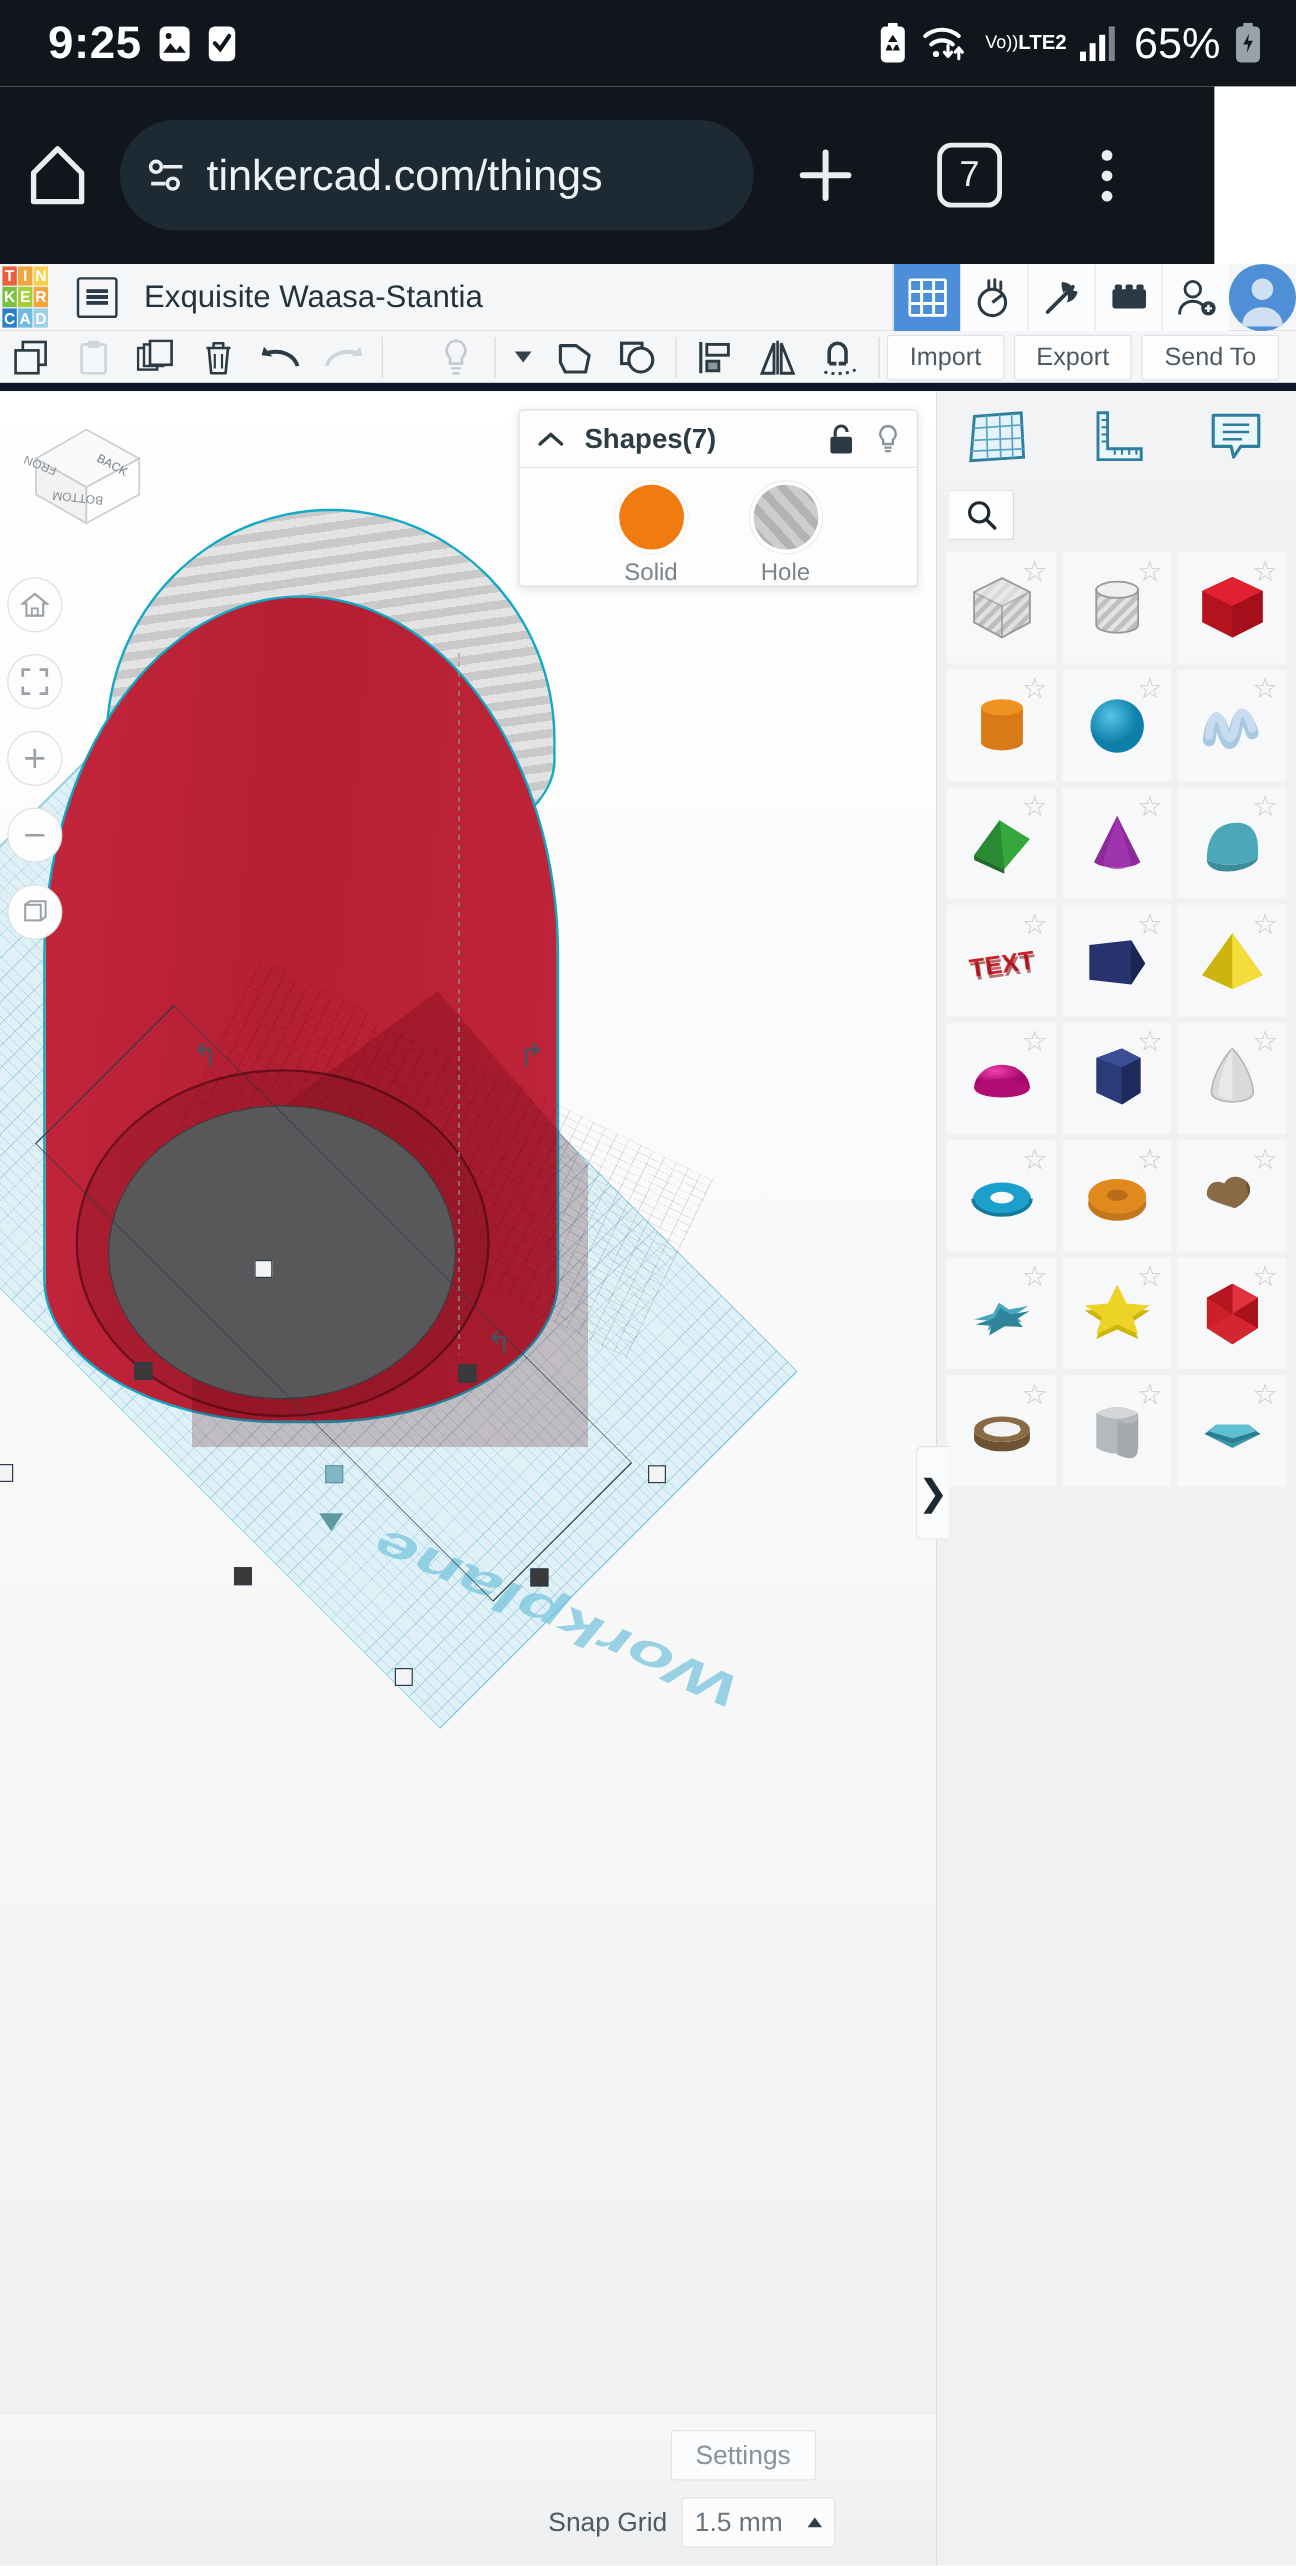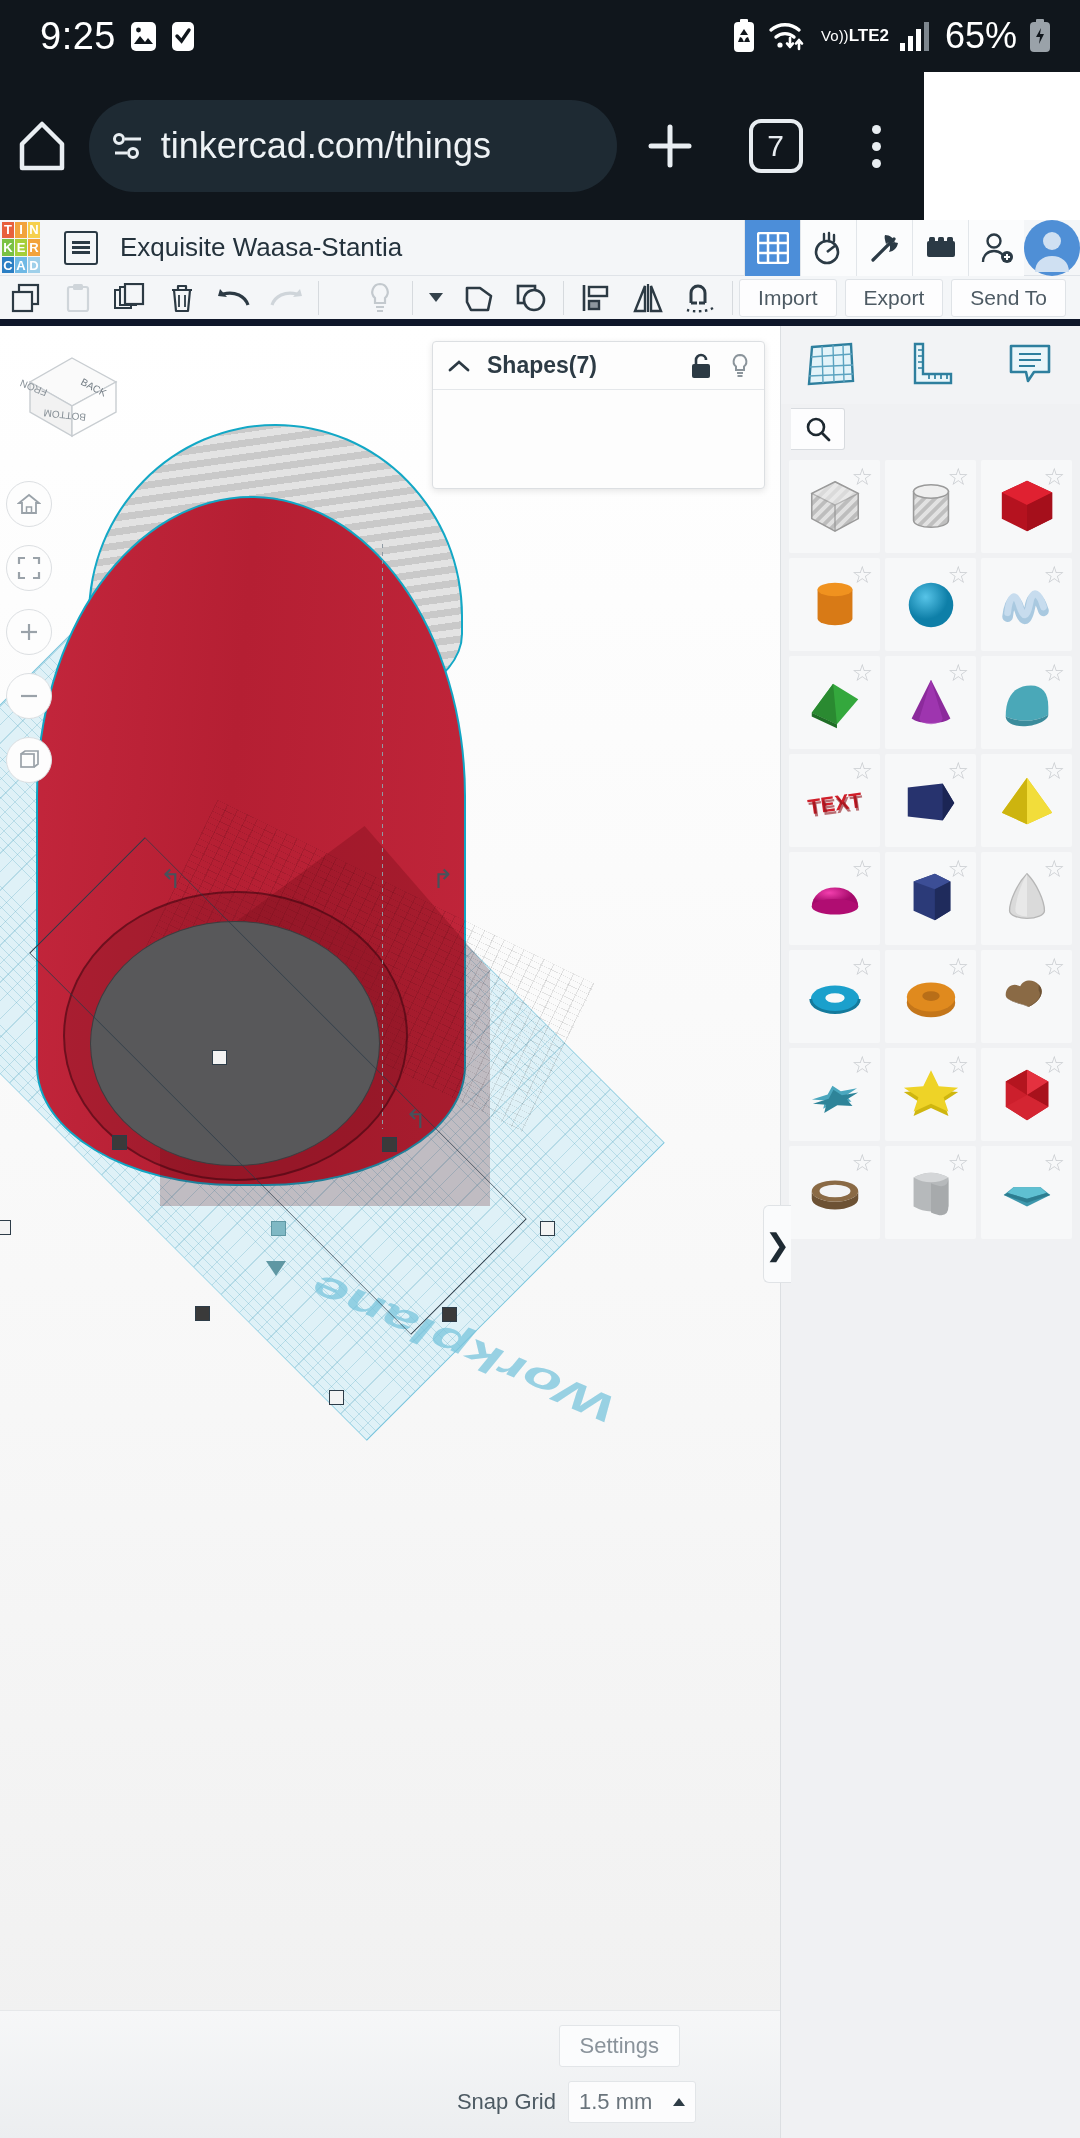--- a/index.html
+++ b/index.html
@@ -11,30 +11,30 @@
   }
   #root { position: relative; width: 1080px; height: 2138px; }
 
   
   .statusbar {
     position: absolute; left: 0; top: 0; width: 1080px; height: 72px;
     background: #10161c; color: #ffffff;
     display: flex; align-items: center;
   }
   .sb-left { display: flex; align-items: center; gap: 14px; margin-left: 40px; }
-  .sb-clock { font-size: 38px; font-weight: 400; letter-spacing: 0.5px; }
+  .sb-clock { font-size: 38px; font-weight: 700; letter-spacing: 0.5px; }
   .sb-right { position: absolute; right: 28px; display: flex; align-items: center; gap: 11px; }
   .sb-pct { font-size: 36px; font-weight: 400; margin-left: 2px; }
   .volte { display: flex; flex-direction: row; align-items: center; line-height: 0.95; }
   .volte i { font-size: 15px; font-style: normal; }
   .volte b { font-size: 17px; font-weight: 700; }
 
   
   .browserbar {
-    position: absolute; left: 0; top: 72px; width: 924px; height: 148px;
+    position: absolute; left: 0; top: 72px; width: 1012px; height: 148px;
     background: #10161c;
     display: flex; align-items: center;
   }
   .bb-home { width: 96px; display: flex; justify-content: center; }
   .urlpill {
     flex: 0 0 528px; height: 92px; background: #1e2a33; border-radius: 46px;
     display: flex; align-items: center; padding: 0 22px; gap: 16px; overflow: hidden;
     margin-left: 4px;
   }
   .url-text {
@@ -585,20 +585,30 @@
         <svg width="22" height="26" viewBox="0 0 22 26">
           <rect x="2" y="11" width="18" height="14" rx="2" fill="#2c3a44"></rect>
           <path d="M6 11V7a5 5 0 0110 0" fill="none" stroke="#2c3a44" stroke-width="2.6"></path>
         </svg>
         <svg width="20" height="26" viewBox="0 0 20 26">
           <path d="M10 2a6.5 6.5 0 00-4 11.5V17h8v-3.5A6.5 6.5 0 0010 2z" fill="none" stroke="#8b949b" stroke-width="2"></path>
           <path d="M7 20h6M7.5 23h5" stroke="#8b949b" stroke-width="1.8"></path>
         </svg>
       </div>
     </div>
+    <div class="sp-body">
+      <div class="sp-opt">
+        <div class="swatch solid"></div>
+        <div class="sp-label">Solid</div>
+      </div>
+      <div class="sp-opt">
+        <div class="swatch hole"></div>
+        <div class="sp-label">Hole</div>
+      </div>
+    </div>
   </div>
 
   <div class="sidebar">
     <div class="sb-tabs">
       <div class="sb-tab">
         <svg width="50" height="48" viewBox="0 0 50 48">
           <polygon points="6,6 45,3 47,40 3,43" fill="#e3f3f9" stroke="#2e7f9e" stroke-width="2.4"></polygon>
           <path d="M16,5 L17,42 M27,4 L28,41 M37,4 L38,41" stroke="#5ba3c0" stroke-width="1.4"></path>
           <path d="M5,16 L46,13 M4,26 L47,24 M3,35 L47,33" stroke="#5ba3c0" stroke-width="1.4"></path>
         </svg>

